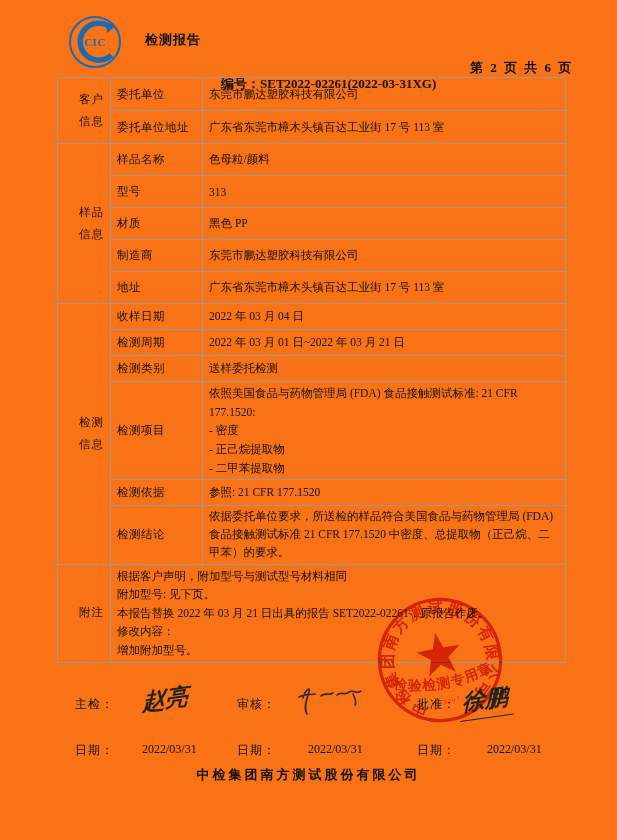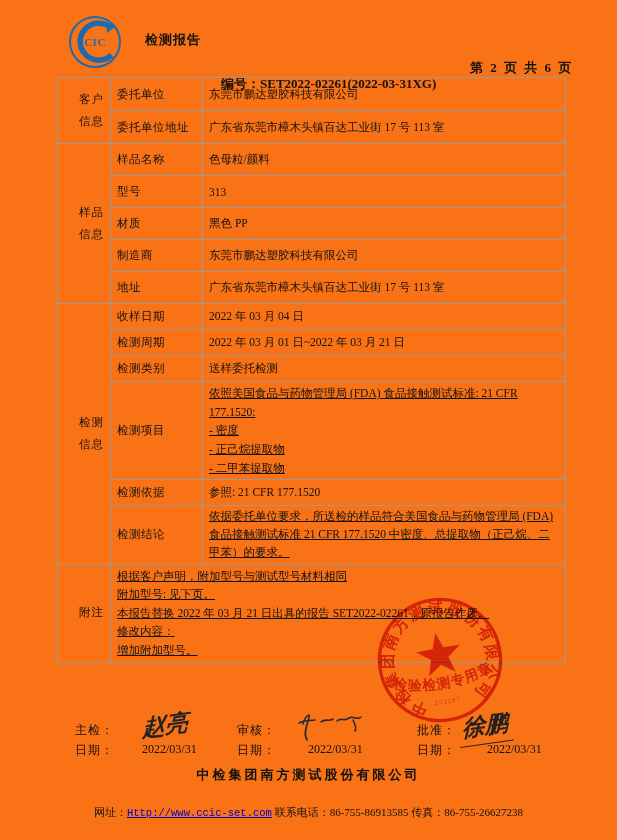--- a/index.html
+++ b/index.html
@@ -18,29 +18,29 @@
   
   table.report {
     position:absolute; left:57px; top:77px; width:508px;
     border-collapse:collapse; table-layout:fixed;
     font-size:11.5px;
   }
   table.report td { border:1px solid #9a9a9a; vertical-align:middle; padding:2px 6px; }
   td.sec { text-align:right; white-space:pre-line; line-height:1.9; letter-spacing:1px; }
   td.lbl { padding-left:9px; letter-spacing:0.5px; }
   td.val { padding-left:12px; padding-right:10px; }
-  td.multi { white-space:pre-line; line-height:1.62; padding-top:5px; padding-bottom:5px;text-decoration:underline; }
-  td.wrap { line-height:1.55; padding-top:4px; padding-bottom:4px;text-decoration:underline; }
+  td.multi { white-space:pre-line; line-height:1.62; padding-top:5px; padding-bottom:5px; }
+  td.wrap { line-height:1.55; padding-top:4px; padding-bottom:4px; }
   
   .stamp {
     position:absolute; left:374px; top:594px; width:132px; height:132px;
     transform:rotate(-10deg); opacity:0.9; mix-blend-mode:multiply; z-index:5;
   }
   
-  .sig-row { position:absolute; top:708px; left:0; width:617px; height:46px; font-size:12px; }
+  .sig-row { position:absolute; top:682px; left:0; width:617px; height:46px; font-size:12px; }
   .sig-label { position:absolute; top:14px; letter-spacing:1px; }
   .sig-name {
     font-style:italic; font-weight:bold; font-size:23px; color:#222;
     display:inline-block; transform:rotate(-8deg) skewX(-8deg);
     font-family:"DejaVu Serif","Liberation Serif",serif;
   }
   .sig1 { position:absolute; left:142px; top:2px; }
   .sig2 { position:absolute; left:295px; top:0px; }
   .sig3 { position:absolute; left:460px; top:2px; border-bottom:1.5px solid #222; padding:0 6px 2px 2px; z-index:6; }
   .date-row { position:absolute; top:742px; left:0; width:617px; font-size:12px; }
@@ -182,19 +182,14 @@
   <div class="date-row">
     <span class="date-lbl" style="left:75px">日期：</span>
     <span class="date-val" style="left:142px">2022/03/31</span>
     <span class="date-lbl" style="left:237px">日期：</span>
     <span class="date-val" style="left:308px">2022/03/31</span>
     <span class="date-lbl" style="left:417px">日期：</span>
     <span class="date-val" style="left:487px">2022/03/31</span>
   </div>
 
   <div class="foot-company">中检集团南方测试股份有限公司</div>
-  <div class="foot-line2">
-    <span>网址：</span><a class="foot-url" href="#">Http://www.ccic-set.com</a>
-    <span>联系电话：86-755-86913585</span>
-    <span>传真：86-755-26627238</span>
-  </div>
 
 </div>
 
 </body></html>

